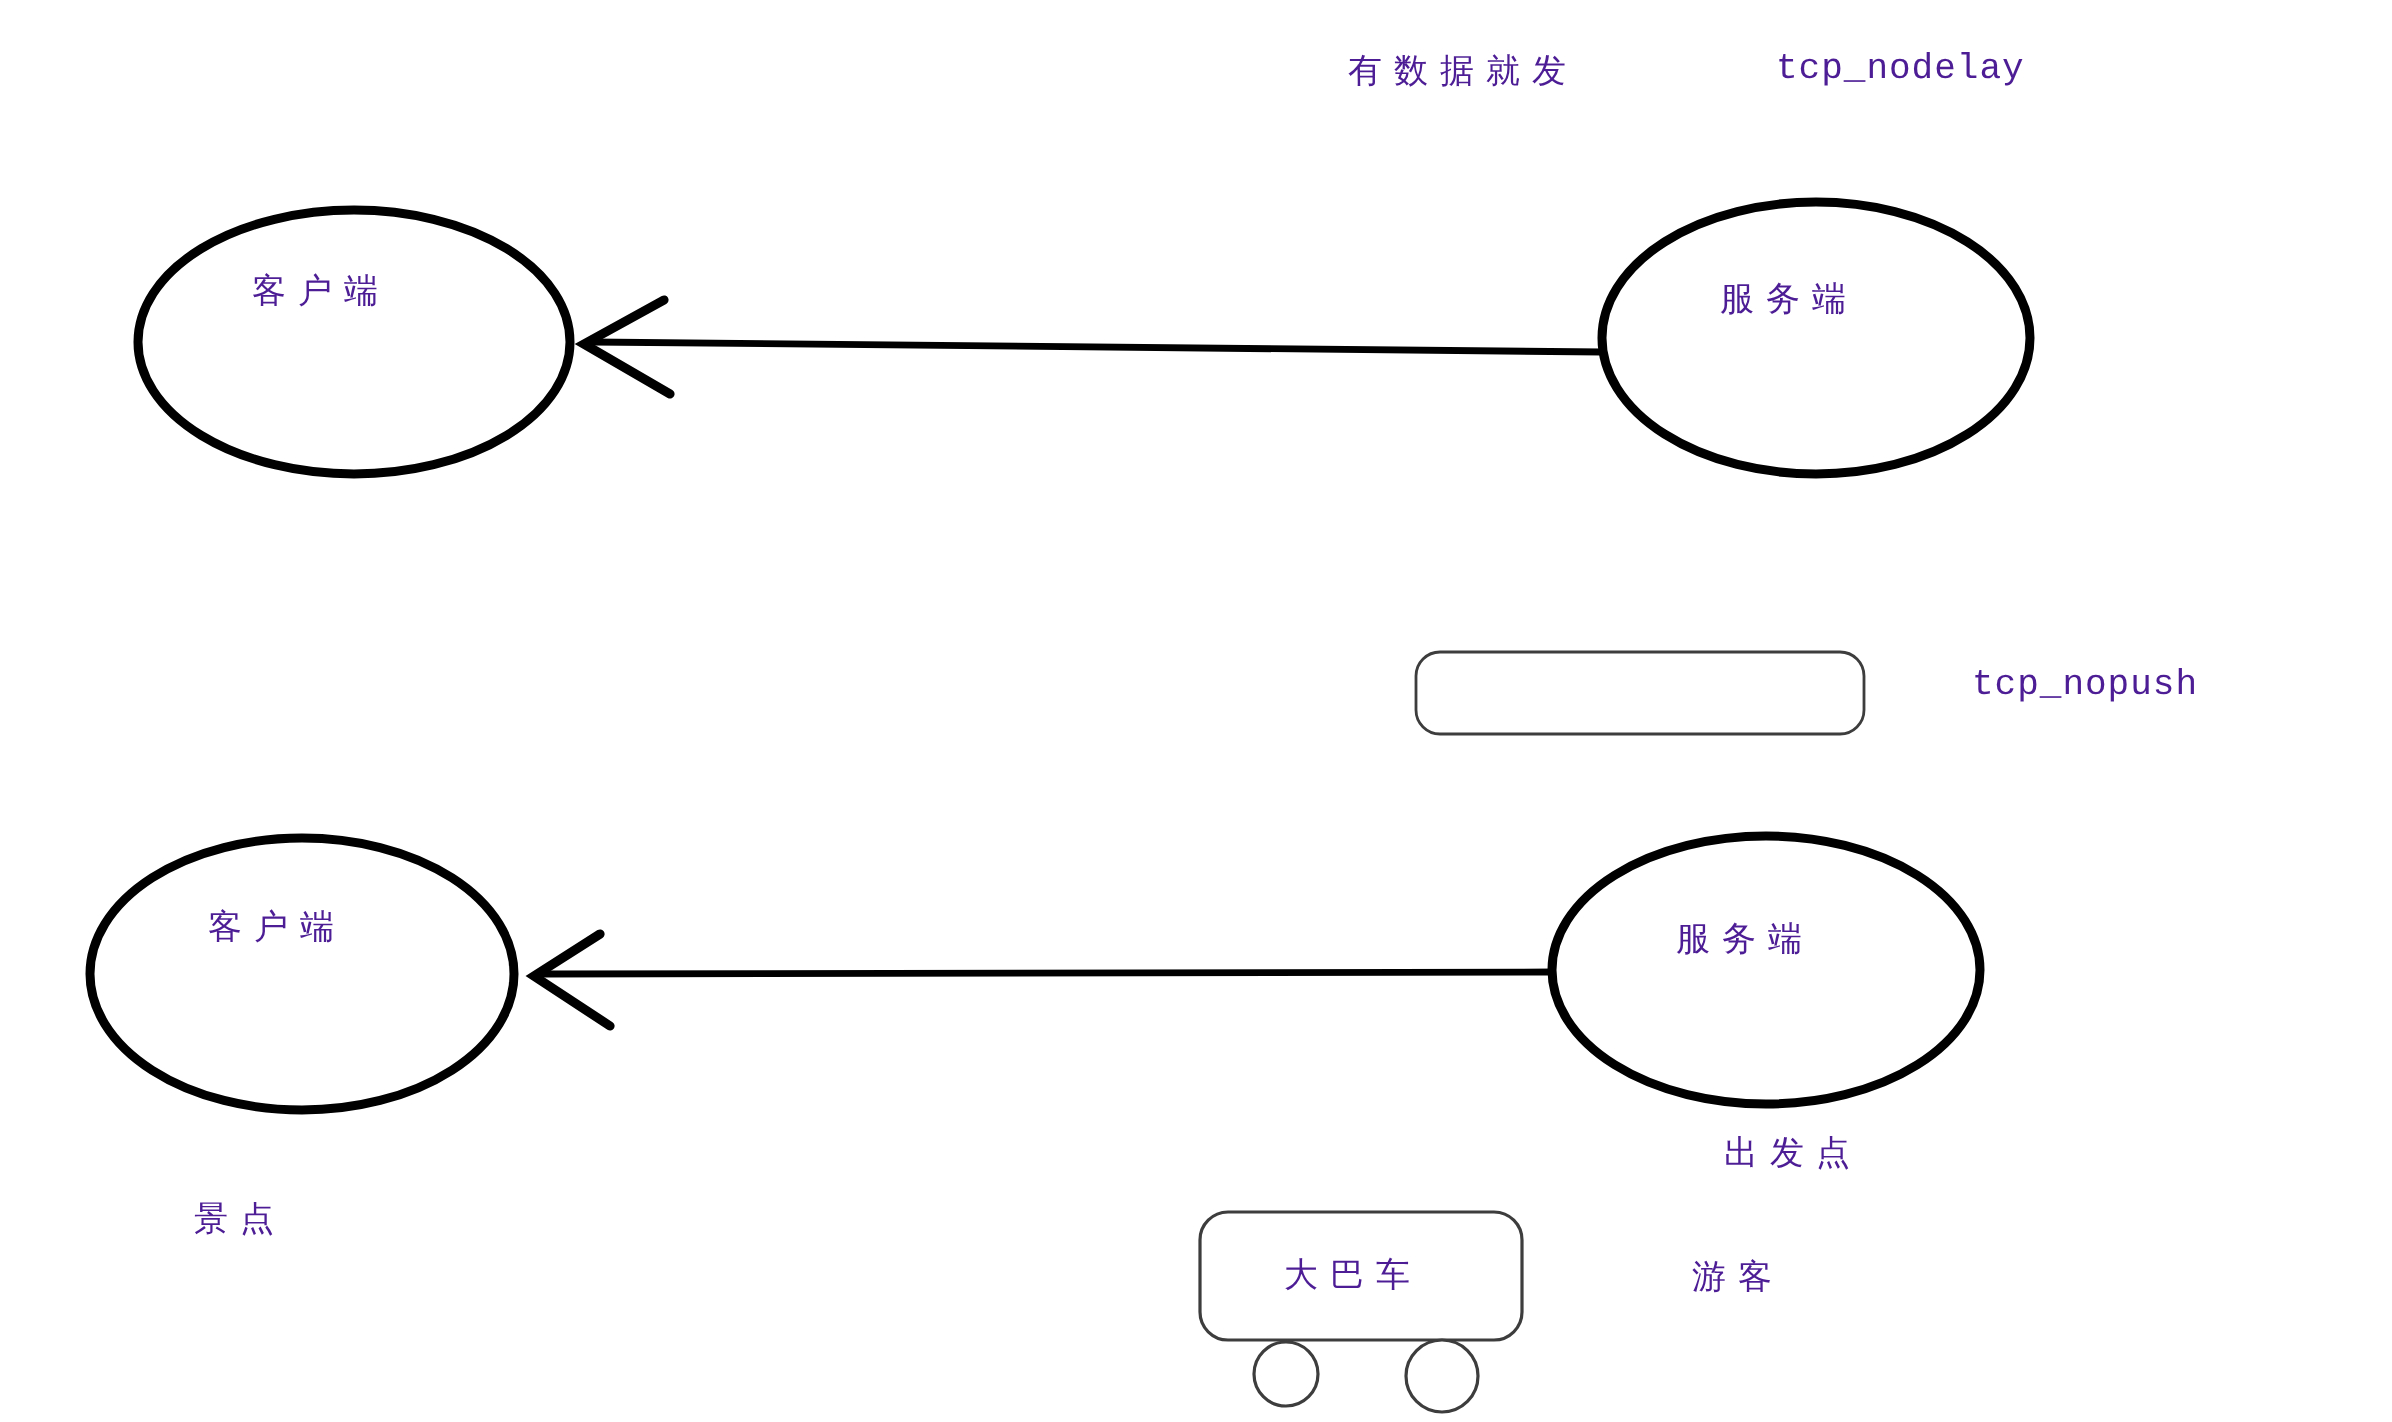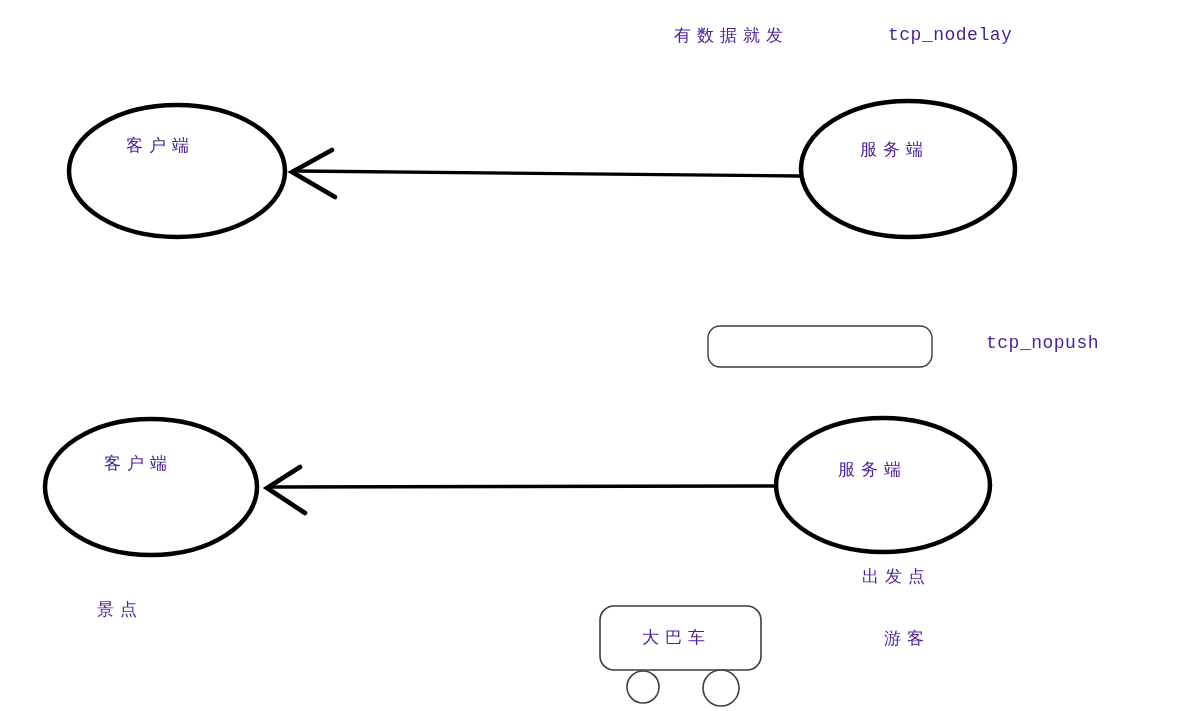--- a/index.html
+++ b/index.html
@@ -76,15 +76,15 @@
   <div class="label cjk" style="left:126px; top:134px;">客户端</div>
   <div class="label cjk" style="left:860px; top:138px;">服务端</div>
 
   <div class="label mono" style="left:986px; top:333px;text-align:center;">tcp_nopush</div>
 
   <div class="label cjk" style="left:104px; top:452px;">客户端</div>
   <div class="label cjk" style="left:838px; top:458px;">服务端</div>
   <div class="label cjk" style="left:97px; top:566px;margin-top:32px;">景点</div>
   <div class="label cjk" style="left:850px; top:565px;margin-left:12px;">出发点</div>
   <div class="label cjk" style="left:642px; top:626px;text-align:right;">大巴车</div>
-  <div class="label cjk" style="left:884px; top:627px;">游客</div>
+  <div class="label cjk" style="left:846px; top:627px;">游客</div>
 
 </div>
 
 </body></html>

